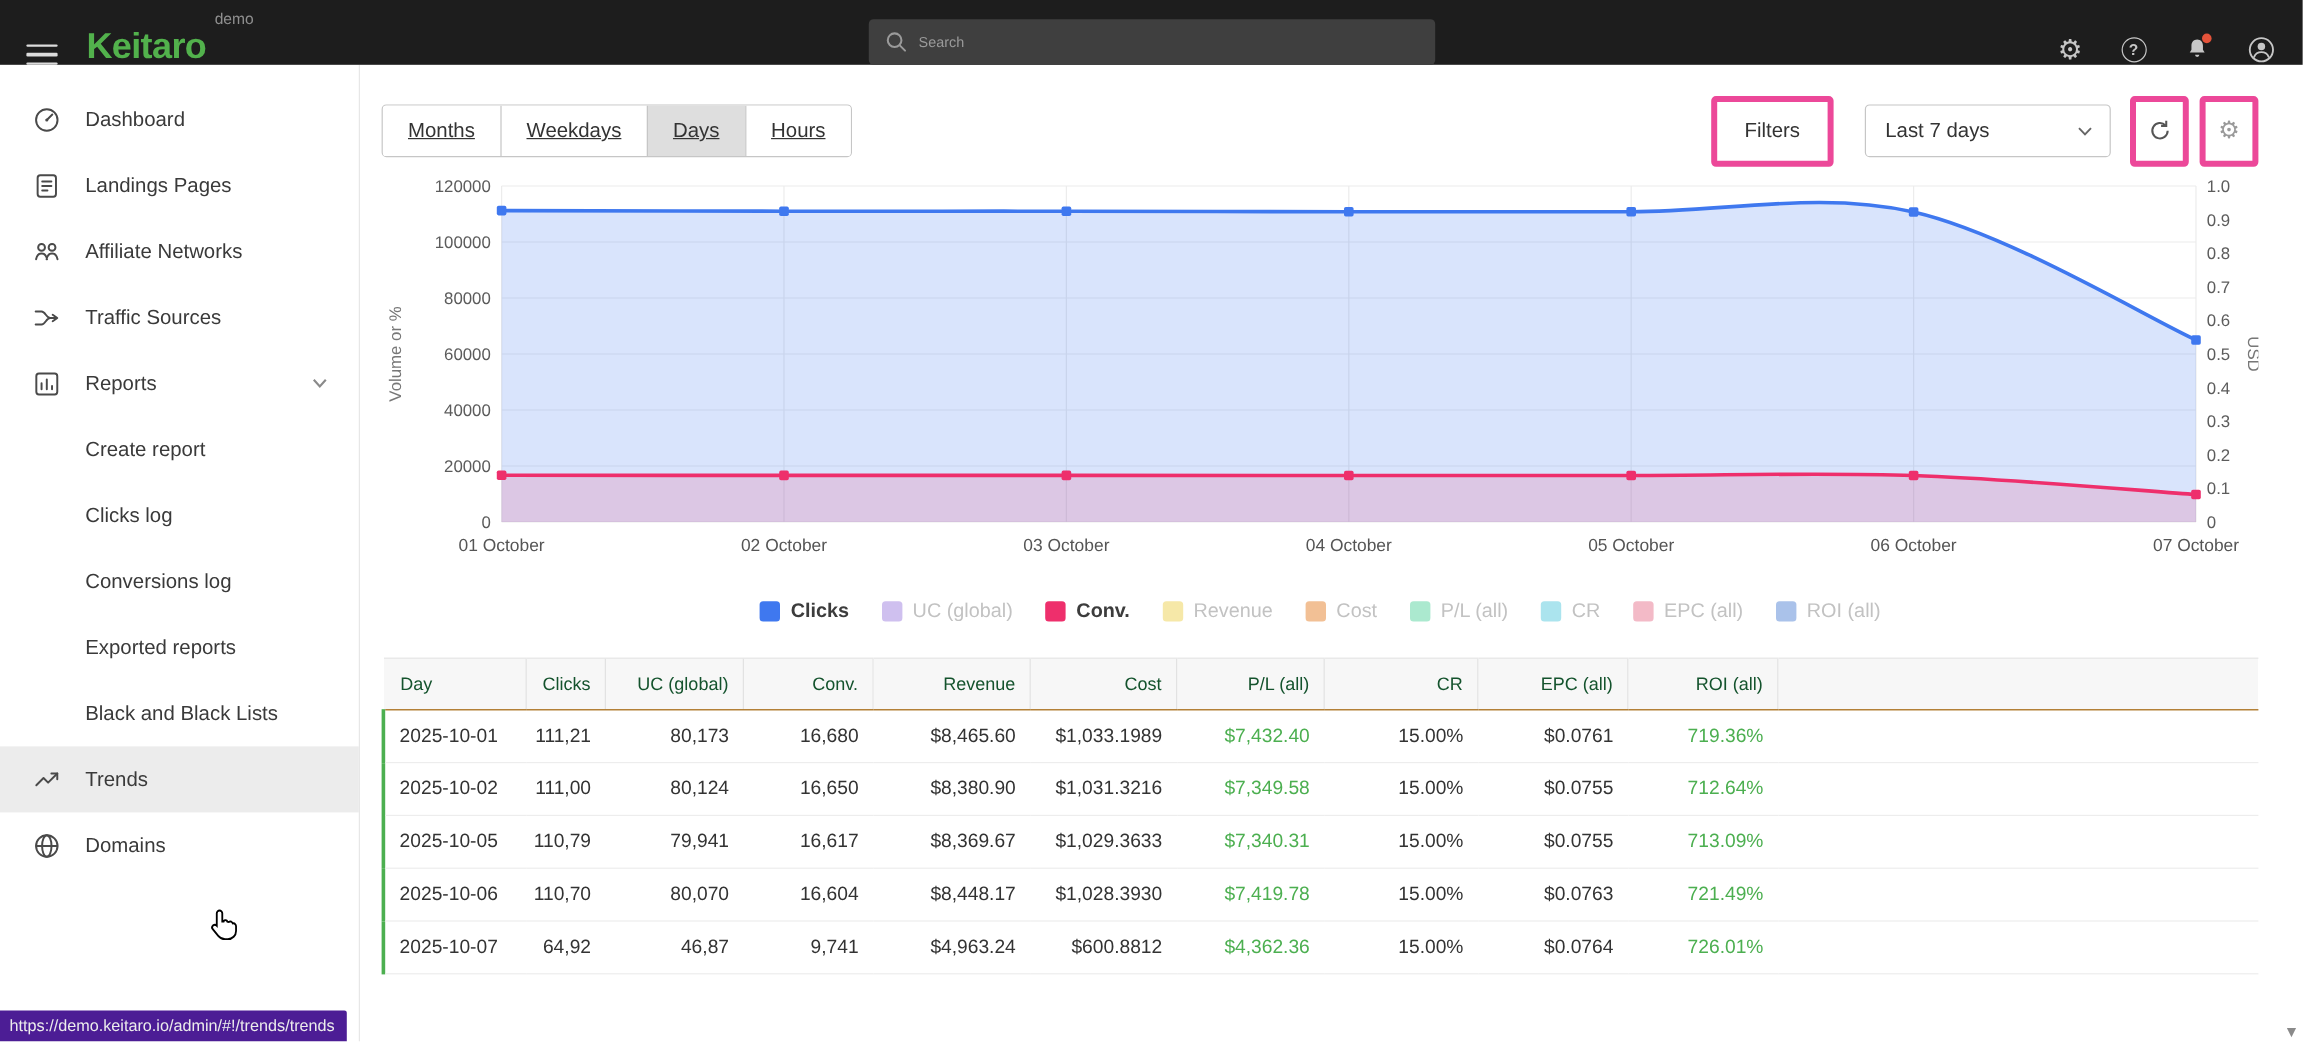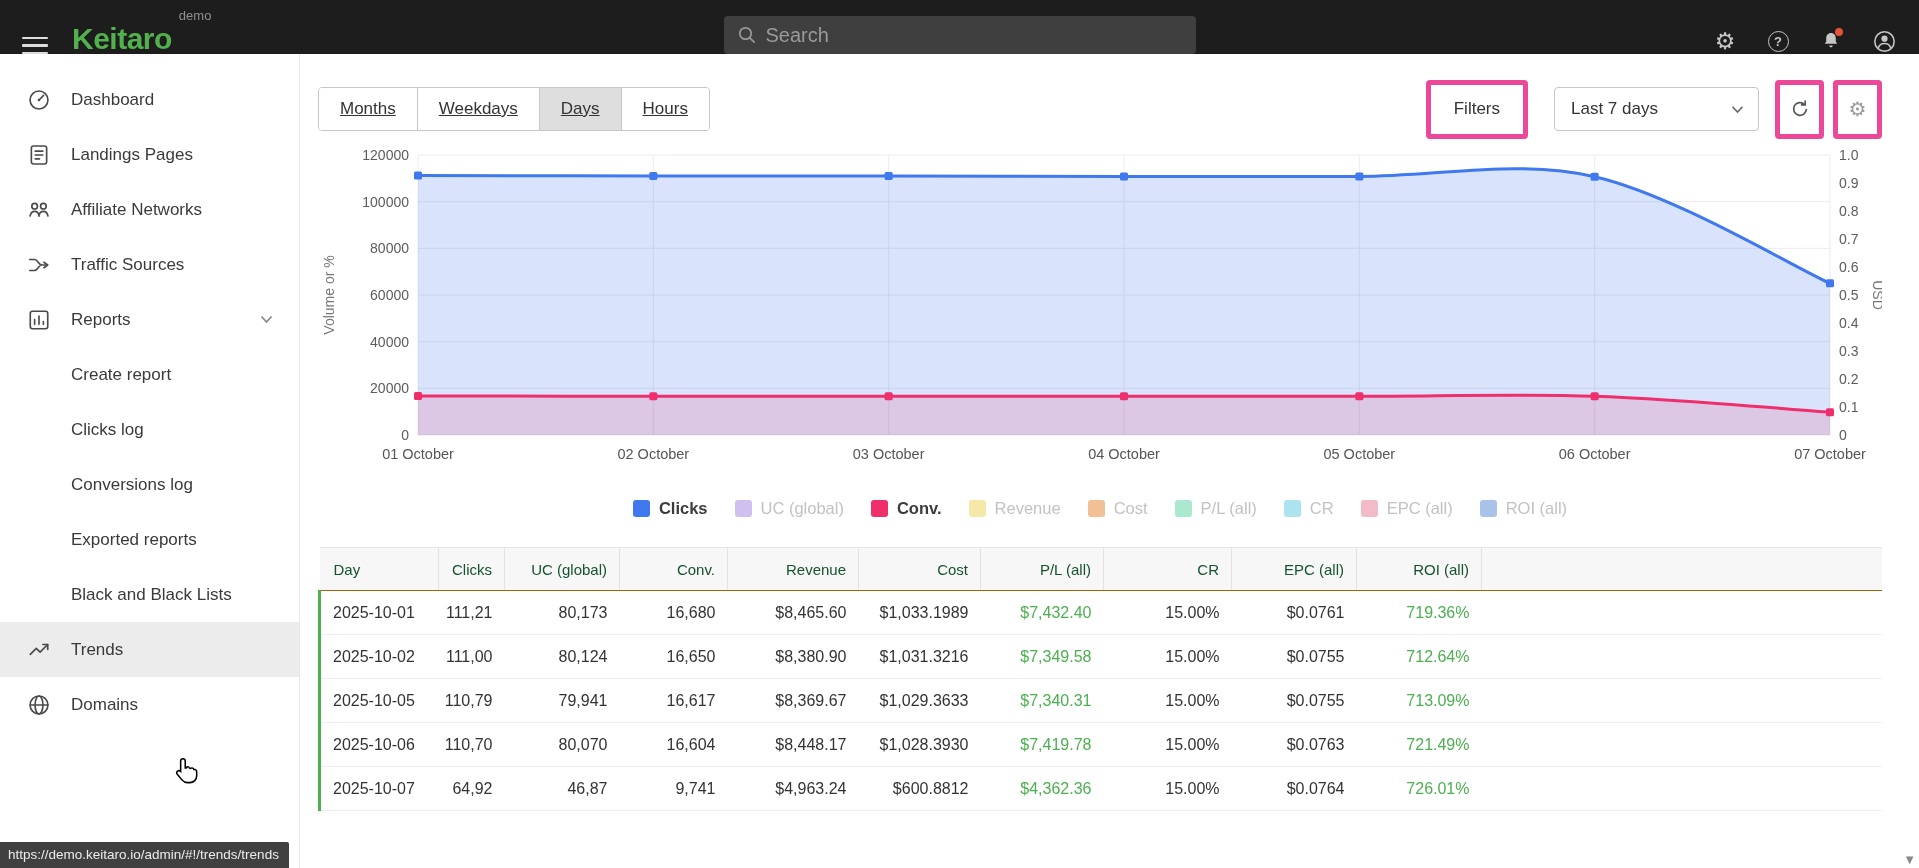--- a/index.html
+++ b/index.html
@@ -7,21 +7,21 @@
   body { font-family: "Liberation Sans", sans-serif; background: #fff; color: #333; position: relative; }
 
   
   .topbar { height: 54px; background: #1d1d1d; display: flex; align-items: flex-end; padding: 0 22px; position: relative; z-index: 5; }
   .hamburger { width: 26px; display: flex; flex-direction: column; gap: 5px; cursor: pointer; margin-right: 24px; }
   .hamburger span { display: block; height: 2.4px; background: #dcdcdc; border-radius: 1px; }
   .logo { font-size: 30px; font-weight: 700; color: #52b14c; letter-spacing: -0.5px; line-height: 1; }
   .logo-badge { font-size: 13px; color: #8f8f8f; margin-left: 7px; align-self: flex-start; margin-top: 8px; }
   .search-wrap { position: absolute; left: 50%; transform: translateX(-50%); width: 472px; }
   .search-wrap svg { position: absolute; left: 13px; top: 9px; }
-  .search-input { width: 100%; height: 38px; background: #3f3f3f; border: none; border-radius: 4px; color: #ddd; font-size: 20px; padding-left: 42px; outline: none; }
+  .search-input { width: 100%; height: 38px; background: #3f3f3f; border: none; border-radius: 4px; color: #ddd; font-size: 12px; padding-left: 42px; outline: none; }
   .search-input::placeholder { color: #9a9a9a; }
   .topbar-icons { margin-left: auto; display: flex; align-items: center; gap: 27px; }
   .tb-icon { position: relative; width: 26px; height: 26px; display: flex; align-items: center; justify-content: center; cursor: pointer; }
   .gear-glyph { font-size: 23px; color: #c6c6c6; line-height: 1; }
   .help-circle { width: 21px; height: 21px; border: 1.6px solid #c6c6c6; border-radius: 50%; display: flex; align-items: center; justify-content: center; font-size: 13px; font-weight: 700; color: #c6c6c6; }
   .bell-dot { position: absolute; top: 0px; right: 1px; width: 8px; height: 8px; background: #e5533a; border-radius: 50%; }
 
   
   .layout { display: flex; height: 814px; }
   .sidebar { width: 300px; flex: 0 0 300px; border-right: 1px solid #e7e7e7; padding-top: 18px; background: #fff; }
@@ -57,21 +57,21 @@
 
   
   .data-table { margin-top: 24px; width: 100%; border-collapse: collapse; table-layout: fixed; }
   .data-table thead th { background: #f7f7f7; font-weight: 400; color: #14532d; font-size: 15px; height: 43px; text-align: right; padding-right: 12px; border-top: 1px solid #e4e4e4; border-bottom: 1px solid #a16207; border-left: 1px solid #e2e2e2; white-space: nowrap; overflow: hidden; }
   .data-table thead th:first-child { text-align: left; padding-left: 14px; border-left: none; }
   .data-table tbody td { height: 44px; border-bottom: 1px solid #ededed; font-size: 16px; color: #333; text-align: right; padding-right: 12px; white-space: nowrap; overflow: hidden; }
   .data-table tbody td:first-child { text-align: left; border-left: 3px solid #4caf50; padding-left: 12px; }
   .data-table .green { color: #4caf50; }
 
   
-  .status-tooltip { position: absolute; left: 0; bottom: 0; background: #404040; color: #ececec; font-size: 13.5px; padding: 5px 10px 6px 8px; z-index: 20; border-top-right-radius: 2px; white-space: nowrap; }
+  .status-tooltip { position: absolute; left: 0; bottom: 0; background: #4c1d95; color: #ececec; font-size: 13.5px; padding: 5px 10px 6px 8px; z-index: 20; border-top-right-radius: 2px; white-space: nowrap; }
   .cursor { position: absolute; left: 173px; top: 757px; z-index: 30; pointer-events: none; }
   .scroll-arrow { position: absolute; right: 3px; bottom: 2px; color: #8a8a8a; font-size: 13px; z-index: 15; cursor: pointer; line-height: 1; }
 </style>
 </head>
 <body>
 
 <div class="topbar">
   <div class="hamburger">
       <span></span>
       <span></span>

